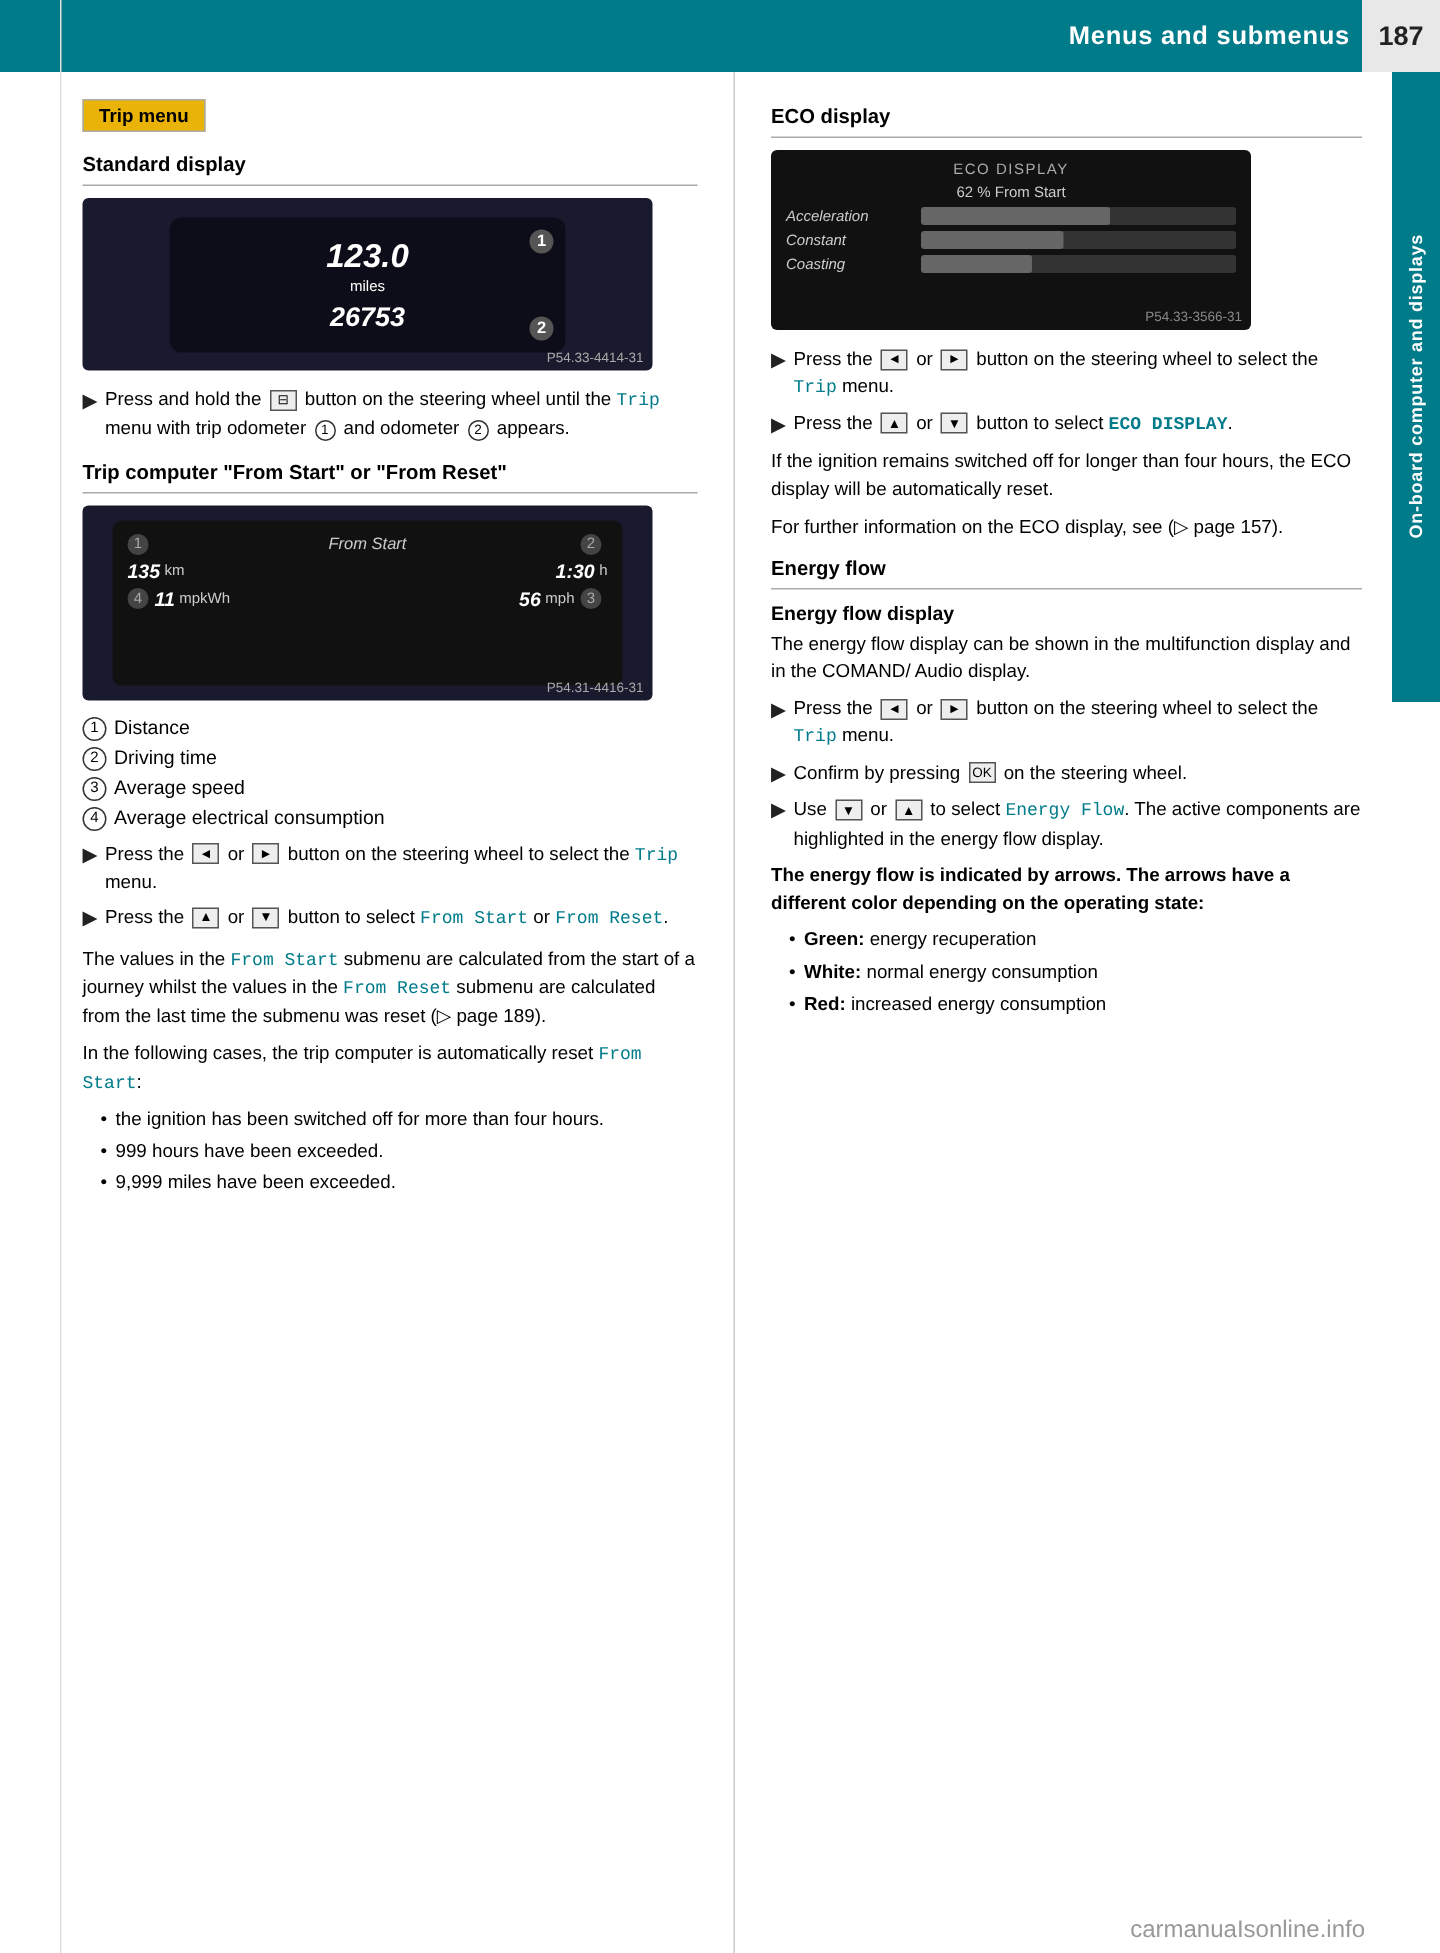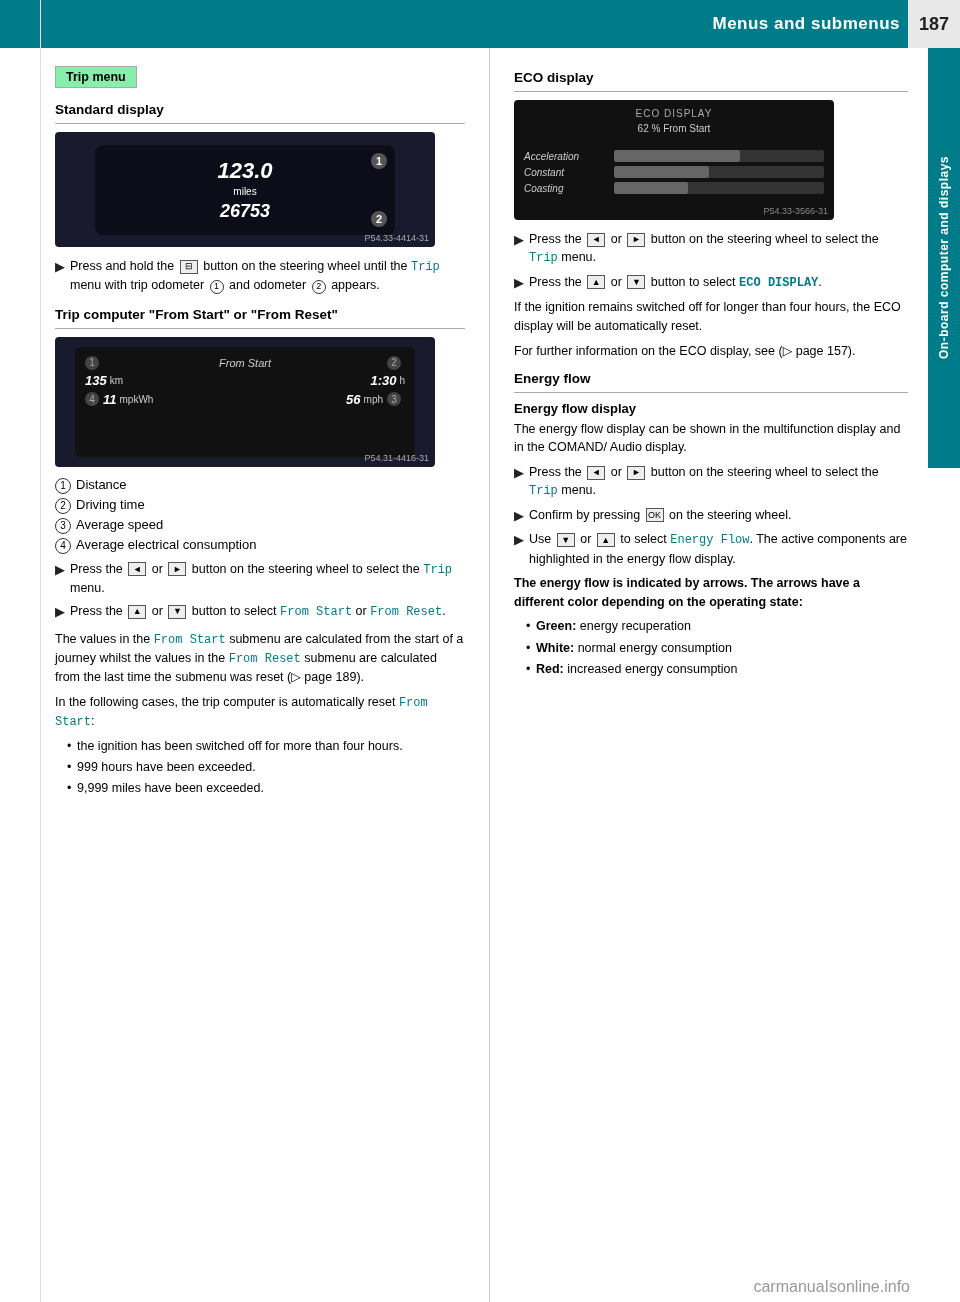--- a/index.html
+++ b/index.html
@@ -86,21 +86,21 @@
     }
 
     
     .right-col {
       flex: 1;
       padding: 18px 20px 18px 24px;
     }
 
     
     .trip-menu-box {
-      background: #86efac;
+      background: #eab308;
       border: 1px solid #aaa;
       padding: 3px 10px;
       display: inline-block;
       font-size: 12.5px;
       font-weight: bold;
       margin-bottom: 10px;
     }
 
     
     .section-heading {
@@ -122,21 +122,21 @@
       background: #1a1a2e;
       border-radius: 4px;
       margin-bottom: 10px;
       position: relative;
       overflow: hidden;
       display: flex;
       align-items: center;
       justify-content: center;
     }
     .display-img-inner {
-      width: 300px;
+      width: 264px;
       height: 90px;
       background: #0d0d1a;
       border-radius: 8px;
       position: relative;
       display: flex;
       flex-direction: column;
       align-items: center;
       justify-content: center;
     }
     .display-value-large {
@@ -329,21 +329,21 @@
       color: #aaa;
       font-size: 10px;
       text-align: center;
       margin-bottom: 4px;
       letter-spacing: 1px;
     }
     .eco-percent {
       color: #ccc;
       font-size: 10px;
       text-align: center;
-      margin-bottom: 16px;
+      margin-bottom: 4px;
     }
     .eco-row {
       display: flex;
       align-items: center;
       margin-bottom: 4px;
     }
     .eco-label {
       color: #ccc;
       font-size: 10px;
       width: 90px;

